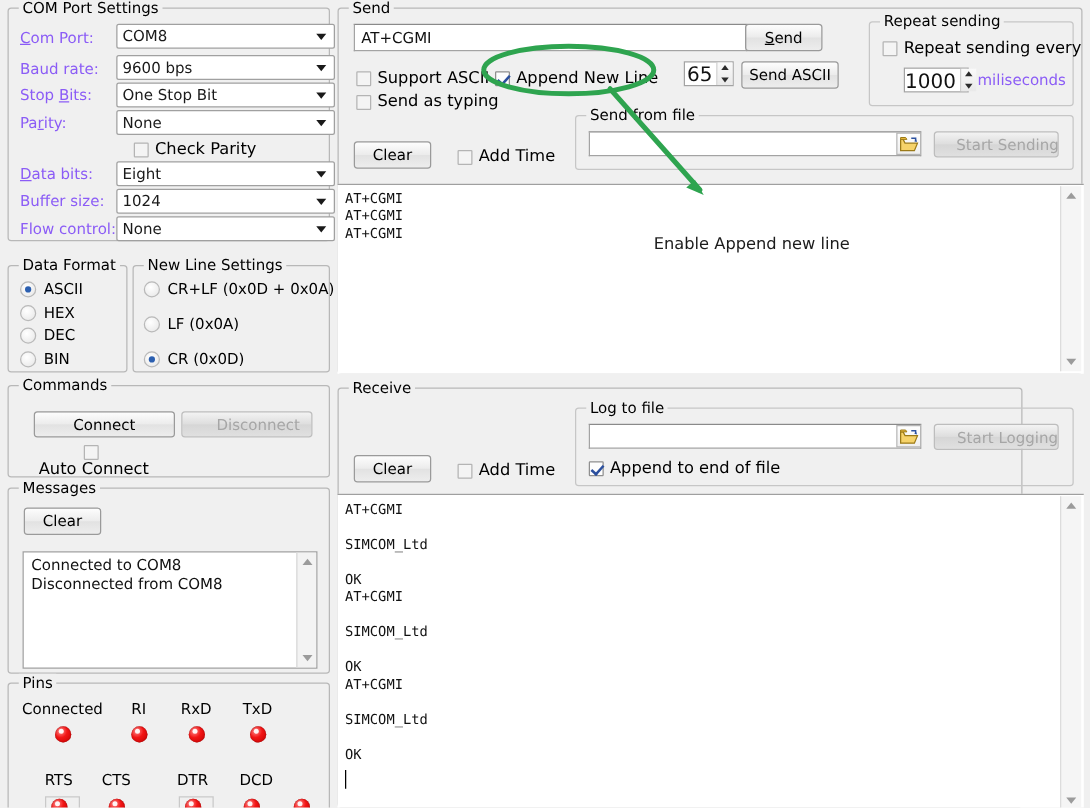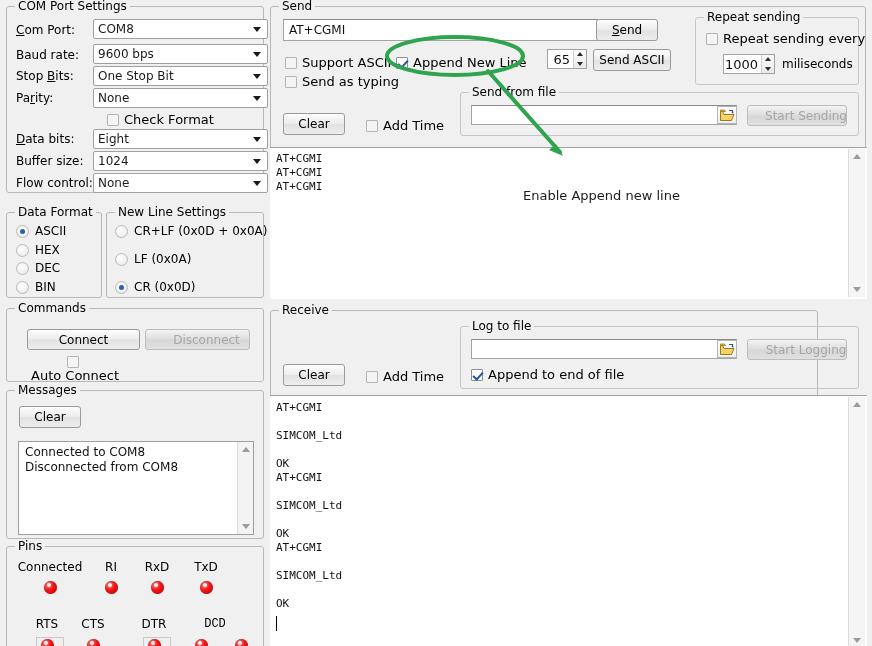--- a/index.html
+++ b/index.html
@@ -26,21 +26,21 @@
     top: -8px; left: 8px;
     background: #f0f0f0;
     padding: 0 3px;
     font-size: 12px;
     color: #000;
     white-space: nowrap;
   }
   .group.inner { border: 1px solid #c6c6c6; }
 
   
-  .lbl { position: absolute; font-size: 12px; color: #000000; white-space: nowrap; }
+  .lbl { position: absolute; font-size: 12px; color: #8b5cf6; white-space: nowrap; }
   .lbl u { text-decoration: underline; }
 
   .combo {
     position: absolute;
     height: 20px;
     background: #ffffff;
     border: 1px solid #a0a0a0;
     border-radius: 2px;
     display: flex; align-items: center;
     padding-left: 4px;
@@ -132,21 +132,21 @@
     white-space: nowrap;
   }
 
   
   .spin {
     position: absolute;
     height: 20px;
     background: #fff;
     border: 1px solid #a3a3a3;
     display: flex; align-items: center;
-    font-size: 13px;
+    font-size: 16px;
   }
   .spin .sval { flex: 1; text-align: right; padding-right: 3px; color: #111; }
   .spin .sarrows {
     width: 13px; height: 100%;
     border-left: 1px solid #cfcfcf;
     display: flex; flex-direction: column;
     background: linear-gradient(#fafafa, #e9e9e9);
     flex: 0 0 auto;
   }
   .spin .sarrows i {
@@ -279,21 +279,21 @@
     </div>
 
     <div class="lbl" style="left:9px; top:84px;">Pa<u>r</u>ity:</div>
     <div class="combo" style="left:86px; top:81px; width:175px;">
       <span>None</span>
       <span class="caret"></span>
     </div>
 
     <div class="chk" style="left:100px; top:105px;">
       <span class="chkbox"></span>
-      <span class="ctext">Check Format</span>
+      <span class="ctext">Check Parity</span>
     </div>
 
     <div class="lbl" style="left:9px; top:125px;"><u>D</u>ata bits:</div>
     <div class="combo" style="left:86px; top:122px; width:175px;">
       <span>Eight</span>
       <span class="caret"></span>
     </div>
 
     <div class="lbl" style="left:9px; top:147px;">Buffer size:</div>
     <div class="combo" style="left:86px; top:144px; width:175px;">
@@ -382,21 +382,21 @@
     <div class="pinlbl" style="left:175px;top:13px; width:48px;">TxD</div>
 
     <div class="led" style="left:37px;  top:34px;"></div>
     <div class="led" style="left:98px;  top:34px;"></div>
     <div class="led" style="left:144px; top:34px;"></div>
     <div class="led" style="left:193px; top:34px;"></div>
 
     <div class="pinlbl" style="left:18px; top:70px; width:44px;">RTS</div>
     <div class="pinlbl" style="left:62px; top:70px; width:48px;">CTS</div>
     <div class="pinlbl" style="left:123px;top:70px; width:48px;">DTR</div>
-    <div class="pinlbl" style="left:184px;top:70px; width:48px;font-family:Liberation Mono, monospace;">DCD</div>
+    <div class="pinlbl" style="left:174px;top:70px; width:48px;">DCD</div>
     <div class="pinlbl" style="left:224px;top:70px; width:44px;margin-top:40px;">DSR</div>
 
     <div class="pinbox" style="left:29px;  top:90px; width:28px; height:22px;"></div>
     <div class="pinbox" style="left:136px; top:90px; width:28px; height:22px;"></div>
 
     <div class="led" style="left:34px;  top:92px;"></div>
     <div class="led" style="left:80px;  top:92px;"></div>
     <div class="led" style="left:141px; top:92px;"></div>
     <div class="led" style="left:188px; top:92px;"></div>
     <div class="led" style="left:228px; top:92px;"></div>

